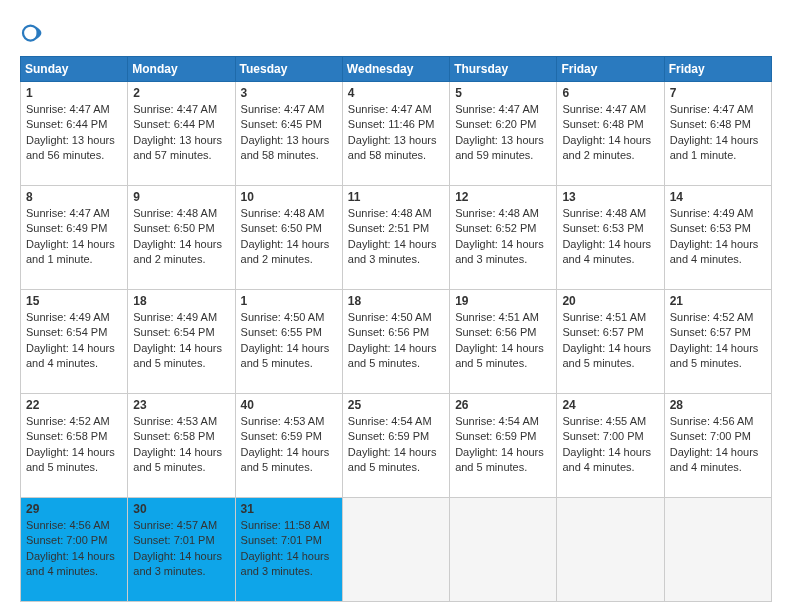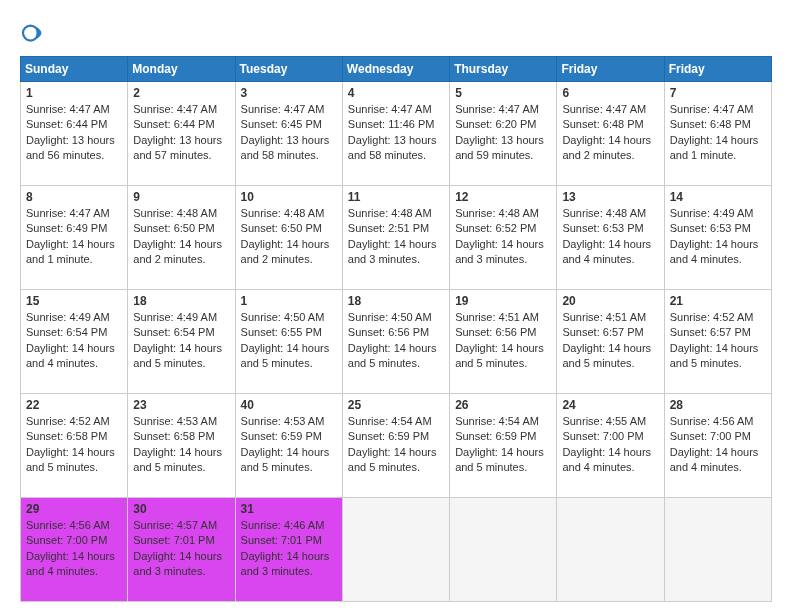--- a/index.html
+++ b/index.html
@@ -73,21 +73,21 @@
     .calendar tbody tr td {
       vertical-align: top;
       border: 1px solid #ccc;
       padding: 4px 5px;
       font-size: 9.5px;
       color: #333;
       height: 88px;
       background: #fff;
     }
     .calendar tbody tr:last-child td {
-      background: #d946ef;
+      background: #0ea5e9;
     }
     .day-num {
       font-size: 12px;
       font-weight: bold;
       display: block;
       margin-bottom: 2px;
     }
     .day-info {
       font-size: 11px;
       line-height: 1.4;
@@ -374,21 +374,21 @@
         <span class="day-num">30</span>
         <div class="day-info">
           <span>Sunrise: 4:57 AM</span><br>
           <span>Sunset: 7:01 PM</span><br>
           <span>Daylight: 14 hours and 3 minutes.</span>
         </div>
       </td>
           <td>
         <span class="day-num">31</span>
         <div class="day-info">
-          <span>Sunrise: 4:46 AM</span><br>
+          <span>Sunrise: 11:58 AM</span><br>
           <span>Sunset: 7:01 PM</span><br>
           <span>Daylight: 14 hours and 3 minutes.</span>
         </div>
       </td>
           <td class="empty"></td>
           <td class="empty"></td>
           <td class="empty"></td>
           <td class="empty"></td>
         </tr>
       </tbody>

